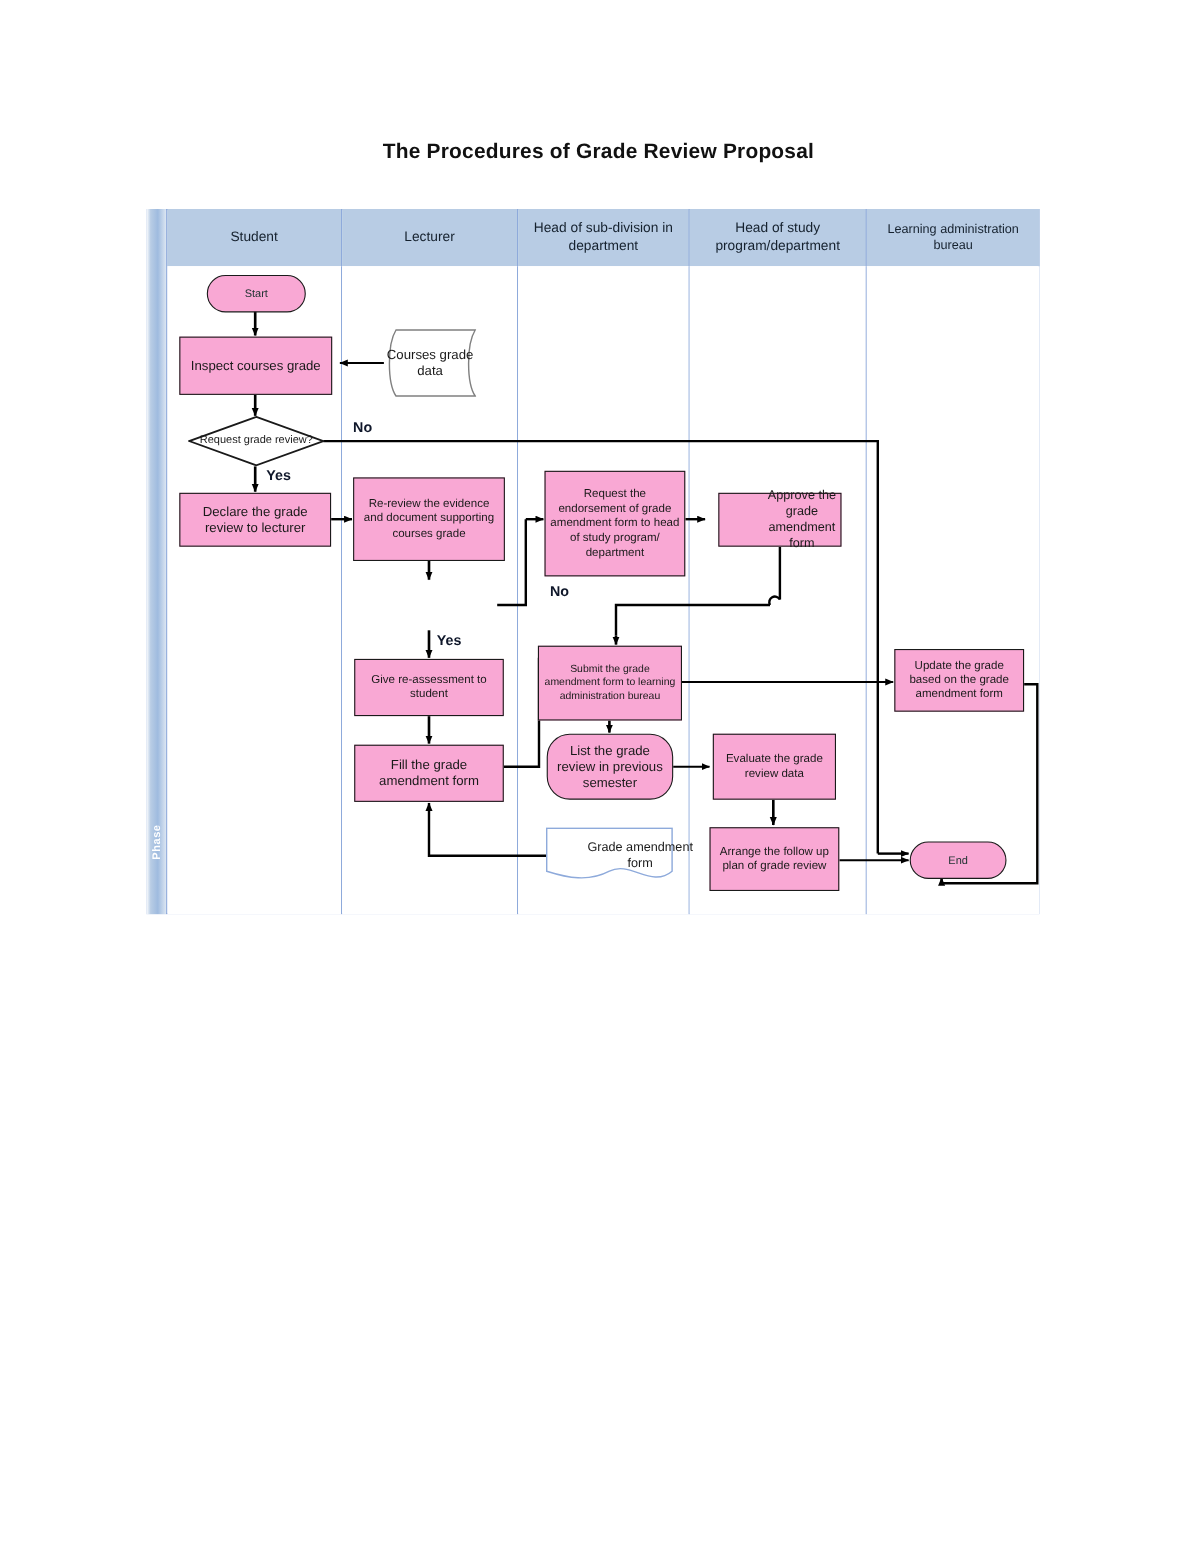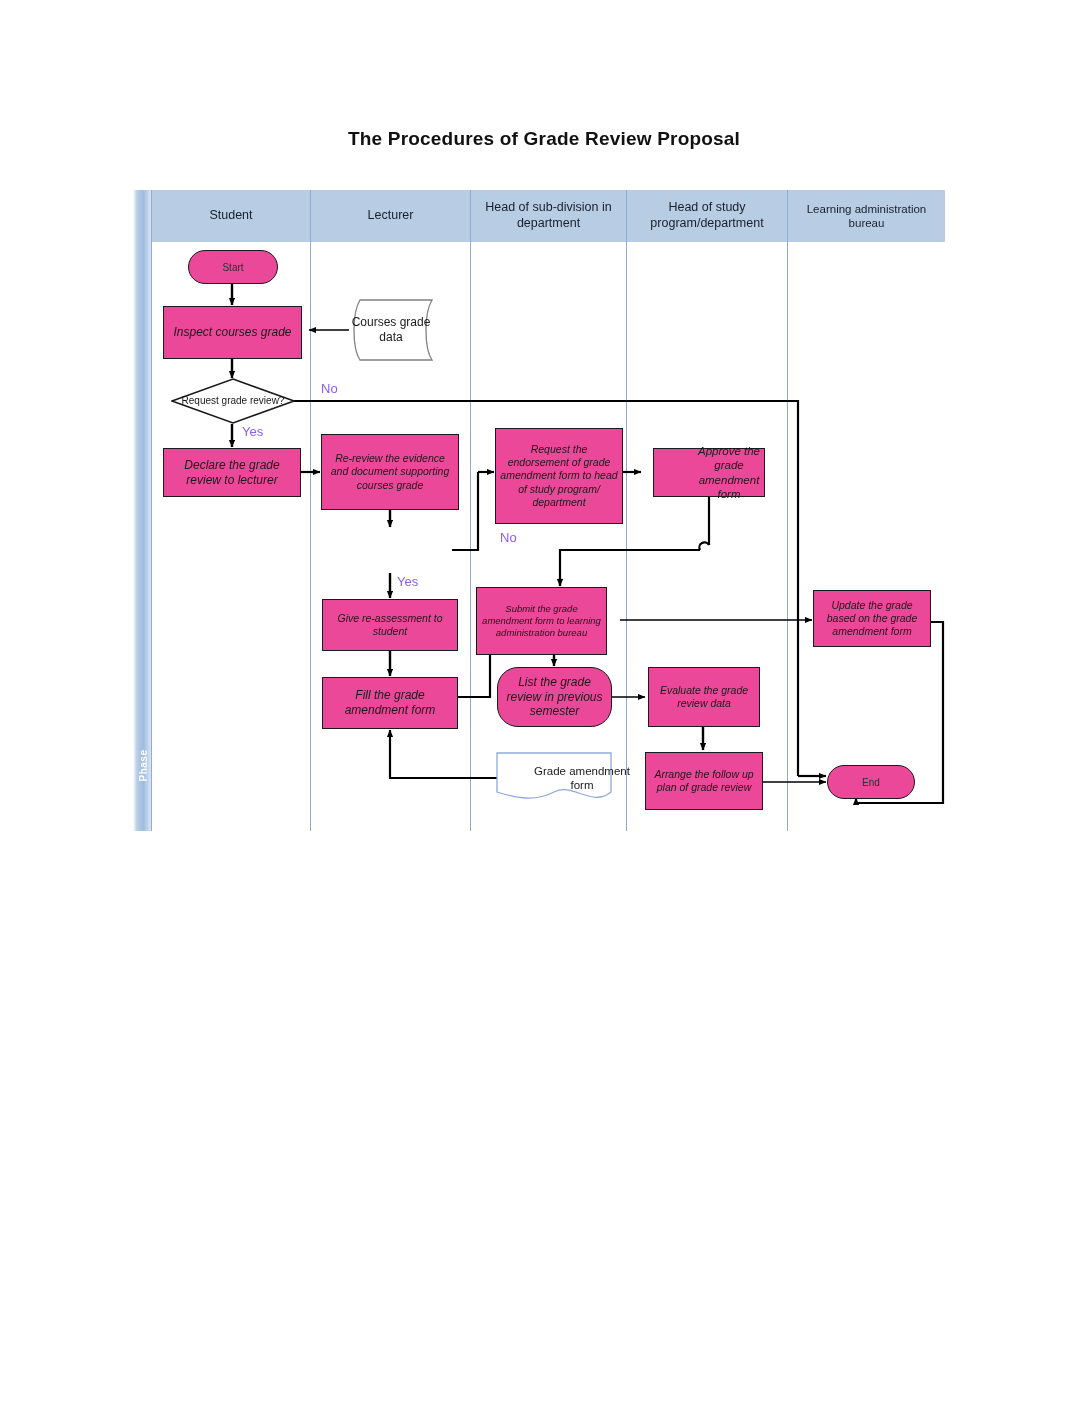--- a/index.html
+++ b/index.html
@@ -89,29 +89,28 @@
 
   
   .node {
     position: absolute;
     box-sizing: border-box;
     display: flex;
     align-items: center;
     justify-content: center;
     text-align: center;
     color: #1a1a1a;
-    background: #ec4899;
+    background: #f9a8d4;
     z-index: 5;
   }
   .proc {
     border: 1.6px solid #1a1a1a;
     font-size: 12px;
     line-height: 1.24;
     padding: 2px 4px;
-    font-style: italic;
   }
   .proc.small { font-size: 10.5px; }
   .terminator {
     border: 1.4px solid #1a1a1a;
     border-radius: 999px;
     font-size: 10px;
     color: #233;
   }
   .diamond-wrap { position: absolute; z-index: 5; }
   .diamond-wrap svg { position: absolute; left: 0; top: 0; }
@@ -134,22 +133,23 @@
     display:flex; align-items:center; justify-content:center;
     text-align:center; font-size: 12px; line-height: 1.25; color:#1a1a1a;
   }
   .shapefig.doc .txt { font-size: 11.5px; }
 
   
   #wires { position: absolute; left: 0; top: 0; width: 1088px; height: 1408px; z-index: 3; }
   .edge-label {
     position: absolute;
     font-size: 13px;
-    color: #8b5cf6;
+    color: #0f172a;
     z-index: 6;
+    font-weight: bold;
   }
 </style>
 </head>
 <body>
 
 <div id="page">
 
   <div id="title">The Procedures of Grade Review Proposal</div>
 
   <div id="lane-frame"></div>
@@ -272,21 +272,21 @@
   </div>
 
   <div class="node proc" style="left:322px;top:677px;width:136px;height:52px;">
     <span>Fill the grade amendment form</span>
   </div>
 
   <div class="node proc small" style="left:495px;top:428px;width:128px;height:96px;">
     <span>Request the endorsement of grade amendment form to head of study program/ department</span>
   </div>
 
-  <div class="node proc small" style="left:476px;top:587px;width:131px;height:68px;font-size:9.5px;">
+  <div class="node proc small" style="left:489px;top:587px;width:131px;height:68px;font-size:9.5px;">
     <span>Submit the grade amendment form to learning administration bureau</span>
   </div>
 
   <div class="node proc" style="left:497px;top:667px;width:115px;height:60px;border-radius:21px;">
     <span>List the grade review in previous semester</span>
   </div>
 
   <div class="shapefig doc" style="left:496px;top:752px;width:116px;height:52px;">
     <svg width="116" height="52" viewBox="0 0 116 52" xmlns="http://www.w3.org/2000/svg">
       <path d="M1,1 L115,1 L115,40 C96,56 77,30 58,40 C39,50 20,46 1,40 Z" fill="#ffffff" stroke="#8eaadb" stroke-width="1.3"></path>

